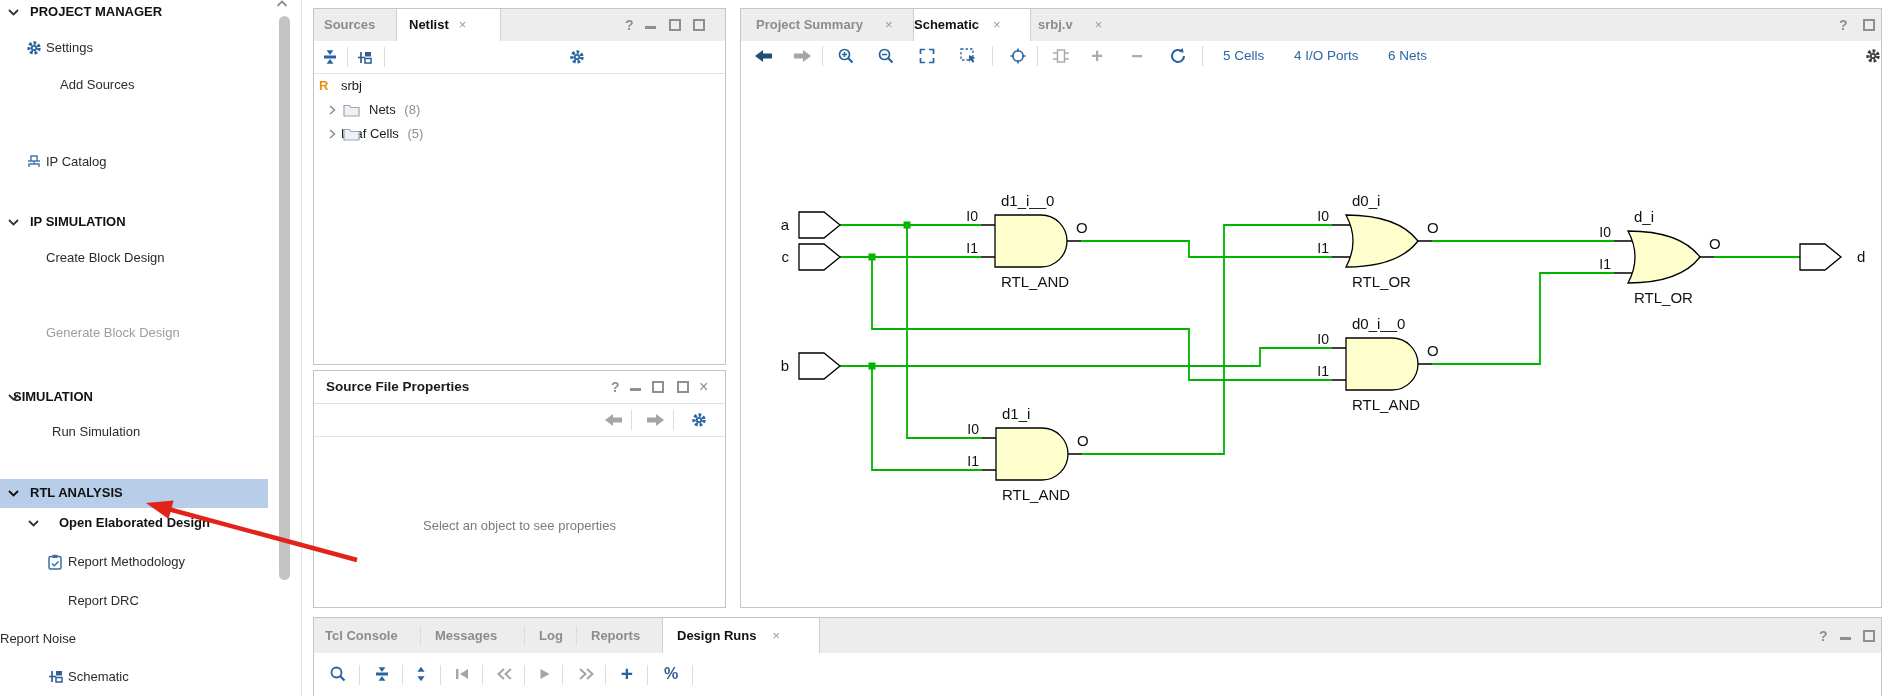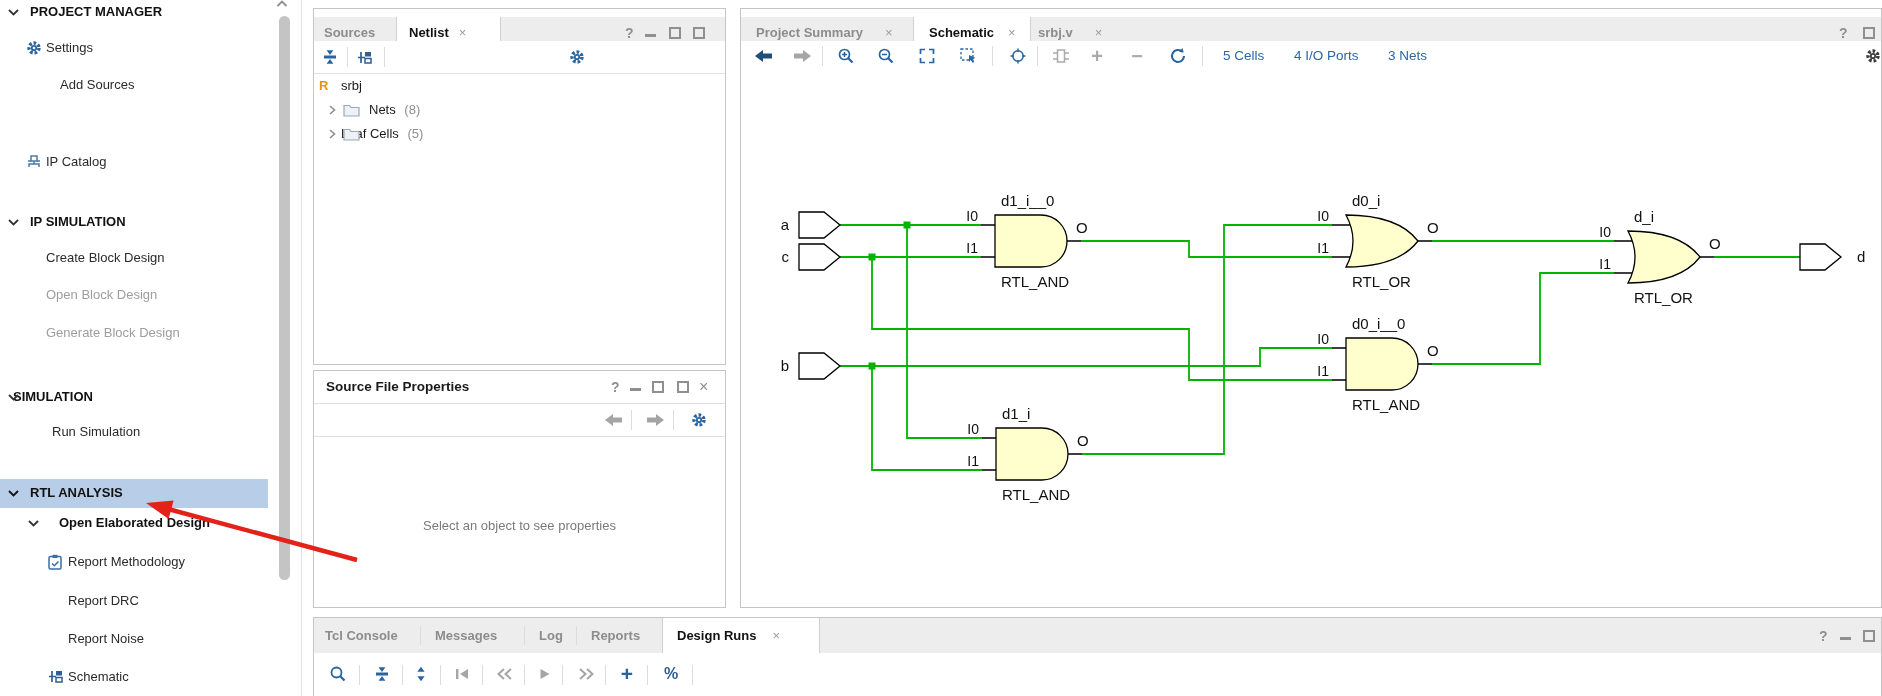--- a/index.html
+++ b/index.html
@@ -1,20 +1,20 @@
 <!DOCTYPE html>
 <html><head>
 <meta charset="utf-8">
 <style>
   html,body{margin:0;padding:0;background:#fff}
   #app{position:relative;width:1882px;height:696px;overflow:hidden;background:#fff;
        font-family:"Liberation Sans",sans-serif;color:#1a1a1a;font-size:13px}
   .abs{position:absolute}
   .panel{position:absolute;background:#fff;border:1px solid #c5c5c5;box-sizing:border-box}
-  .tabbar{position:absolute;left:0;top:8px;right:0;height:32px;background:#ededed;border-bottom:1px solid #d4d4d4}
+  .tabbar{position:absolute;left:0;top:0;right:0;height:32px;background:#ededed;border-bottom:1px solid #d4d4d4}
   .tab{position:absolute;top:0;height:32px;line-height:32px;font-weight:bold;color:#8c8c8c;font-size:13px;white-space:nowrap}
   .tab .x{font-weight:normal;color:#9b9b9b;margin-left:10px;font-size:13px}
   .tab.active{background:#fff;color:#111;border-left:1px solid #d0d0d0;border-right:1px solid #d0d0d0;height:32px}
   .toolbar{position:absolute;left:0;right:0;background:#fff;border-bottom:1px solid #e2e2e2}
   .tbtn{position:absolute;display:flex;align-items:center;justify-content:center;width:22px;height:22px}
   .vsep{position:absolute;width:1px;background:#dcdcdc}
   .winico{position:absolute;color:#8f8f8f;font-size:14px;font-weight:bold;line-height:14px}
   .min-ico{position:absolute;width:11px;height:2.5px;background:#8f8f8f}
   .box-ico{position:absolute;width:8px;height:8px;border:2px solid #8f8f8f}
   .float-ico{position:absolute;width:8px;height:8px;border:2px solid #8f8f8f}
@@ -76,23 +76,20 @@
       <span class="ticon" style="left:8px;top:0">
           <svg width="11" height="24" viewBox="0 0 11 24">
             <path d="M1 10l4.5 4.5L10 10" stroke="#333" stroke-width="1.8" fill="none"></path>
           </svg>
         </span>
       <span class="nav-head" style="margin-left:30px">IP SIMULATION</span>
     </div>
     <div class="nav-row" style="left:0;top:246px;width:268px">
       <span class="nav-item" style="margin-left:46px">Create Block Design</span>
     </div>
-    <div class="nav-row" style="left:0;top:283px;width:268px">
-      <span class="nav-item disabled" style="margin-left:46px">Open Block Design</span>
-    </div>
     <div class="nav-row" style="left:0;top:321px;width:268px">
       <span class="nav-item disabled" style="margin-left:46px">Generate Block Design</span>
     </div>
 
     <div class="nav-row" style="left:0;top:385px;width:268px">
       <span class="ticon" style="left:8px;top:0">
           <svg width="11" height="24" viewBox="0 0 11 24">
             <path d="M1 10l4.5 4.5L10 10" stroke="#333" stroke-width="1.8" fill="none"></path>
           </svg>
         </span>
@@ -125,21 +122,21 @@
             <rect x="4.5" y="0.8" width="5" height="3.2" fill="#3a6ea5"></rect>
             <path d="M4 9.5l2.3 2.3L10.5 7.5" stroke="#3a6ea5" stroke-width="1.5" fill="none"></path>
           </svg>
         </span>
       <span class="nav-item" style="margin-left:68px">Report Methodology</span>
     </div>
     <div class="nav-row" style="left:0;top:589px;width:268px">
       <span class="nav-item" style="margin-left:68px">Report DRC</span>
     </div>
     <div class="nav-row" style="left:0;top:627px;width:268px">
-      <span class="nav-item" style="margin-left:68px">Report Noise</span>
+      <span class="nav-item" style="">Report Noise</span>
     </div>
     <div class="nav-row" style="left:0;top:665px;width:268px">
       <span class="ticon" style="left:48px">
           <svg width="16" height="15" viewBox="0 0 16 15">
             <path d="M4 2v11M4 7.5h4M1 7.5h3" stroke="#2f5e93" stroke-width="1.7" fill="none"></path>
             <rect x="8" y="2" width="6" height="4.5" fill="#2f5e93"></rect>
             <rect x="8" y="8.5" width="6" height="4.5" fill="none" stroke="#2f5e93" stroke-width="1.5"></rect>
           </svg>
         </span>
       <span class="nav-item" style="margin-left:68px">Schematic</span>
@@ -252,21 +249,21 @@
             <circle cx="8" cy="8" r="1.3" fill="#fff"></circle>
           </svg>
         </span>
     </div>
     <div class="abs" style="left:0;top:147px;width:411px;text-align:center;color:#7a7a7a">Select an object to see properties</div>
   </div>
 
   <div class="panel" style="left:740px;top:8px;width:1142px;height:600px">
     <div class="tabbar">
       <div class="tab" style="left:15px"><span>Project Summary</span><span class="x" style="margin-left:22px">×</span></div>
-      <div class="tab active" style="left:172px;width:118px;padding-left:15px;box-sizing:border-box"><span>Schematic</span><span class="x" style="margin-left:14px">×</span></div>
+      <div class="tab active" style="left:172px;width:118px;box-sizing:border-box"><span>Schematic</span><span class="x" style="margin-left:14px">×</span></div>
       <div class="tab" style="left:297px"><span>srbj.v</span><span class="x" style="margin-left:22px">×</span></div>
       <span class="winico" style="left:1098px;top:9px">?</span>
       <span class="float-ico" style="left:1122px;top:10px"></span>
     </div>
     <div class="toolbar" style="top:32px;height:30px">
       <span class="tbtn" style="left:11px;top:4px">
           <svg width="17" height="12" viewBox="0 0 17 12">
             <path d="M8 0v3.5h9v5H8V12L0 6z" fill="#1f4e79"></path>
           </svg>
         </span>
@@ -319,21 +316,21 @@
       <span class="tbtn" style="left:385px;top:4px;color:#ababab;font-size:20px;font-weight:bold">−</span>
       <span class="tbtn" style="left:426px;top:4px">
           <svg width="17" height="16" viewBox="0 0 17 16">
             <path d="M14 8a6 6 0 1 1-1.8-4.3" fill="none" stroke="#2864a0" stroke-width="2.1"></path>
             <path d="M12.5 0l1.2 4.6L9 3.8z" fill="#2864a0"></path>
           </svg>
         </span>
       <div class="vsep" style="left:461px;top:5px;height:20px"></div>
       <span class="blue-link" style="left:482px;top:0">5 Cells</span>
       <span class="blue-link" style="left:553px;top:0">4 I/O Ports</span>
-      <span class="blue-link" style="left:647px;top:0">3 Nets</span>
+      <span class="blue-link" style="left:647px;top:0">6 Nets</span>
       <span class="tbtn" style="left:1121px;top:4px">
           <svg width="16" height="16" viewBox="0 0 16 16">
             <circle cx="8" cy="8" r="5" fill="none" stroke="#3c3c3c" stroke-width="3.4" stroke-dasharray="2.6 1.9"></circle>
             <circle cx="8" cy="8" r="3.1" fill="#3c3c3c"></circle>
             <circle cx="8" cy="8" r="1.3" fill="#fff"></circle>
           </svg>
         </span>
     </div>
 
     <div class="abs" style="left:0;top:62px;width:1140px;height:536px;background:#fff;overflow:hidden">

